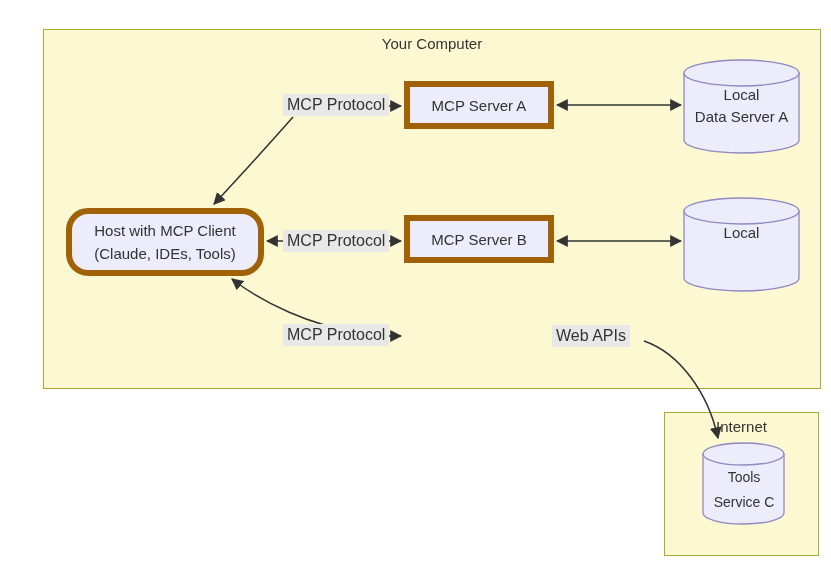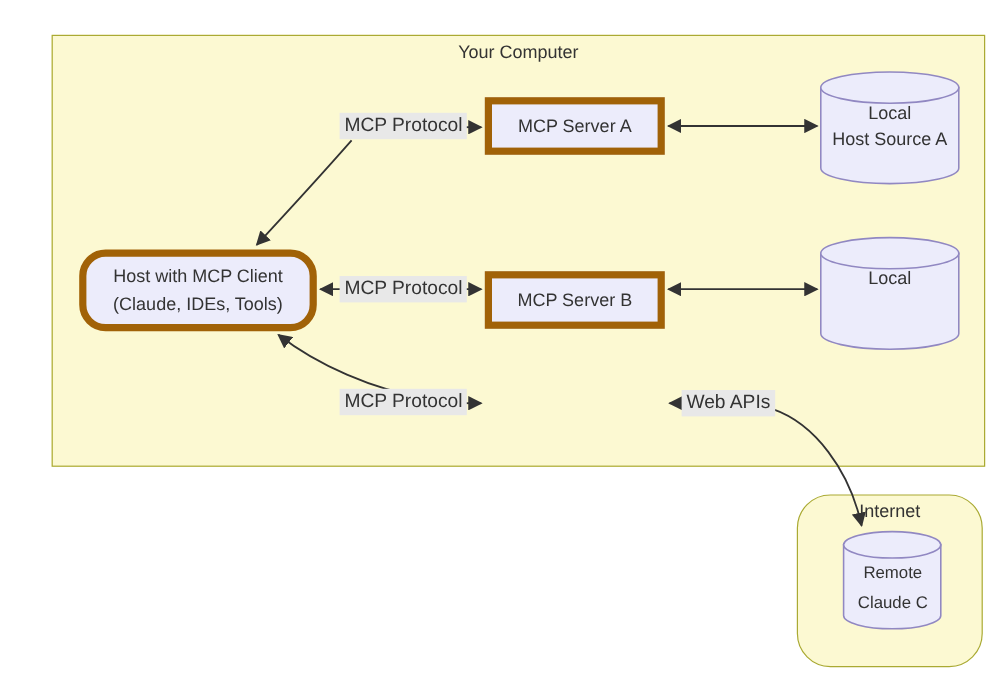--- a/index.html
+++ b/index.html
@@ -2,50 +2,50 @@
 <html><head>
 <meta charset="utf-8">
 <style>
   html,body{margin:0;padding:0;background:#ffffff;}
   body{font-family:"Liberation Sans", sans-serif;color:#333333;}
   .canvas{position:relative;width:831px;height:572px;background:#ffffff;overflow:hidden;margin-left:16px;}
 
   
   .cluster{position:absolute;background:#FCF9D2;border:1px solid #AAAA33;box-sizing:border-box;}
   .cluster-yc{left:27px;top:29px;width:778px;height:360px;}
-  .cluster-internet{left:648px;top:412px;width:155px;height:144px;border-radius:28px;}
+  .cluster-internet{left:648px;top:412px;width:155px;height:144px;}
   .cluster-title{position:absolute;top:5px;left:0;width:100%;text-align:center;
                  font-size:15px;color:#333333;}
 
   
   .layer{position:absolute;left:0;top:0;width:831px;height:572px;}
 
   
   .node{position:absolute;background:#ECECFB;border:6px solid #a16207;box-sizing:border-box;
         display:flex;flex-direction:column;align-items:center;justify-content:center;
         font-size:15px;color:#333333;text-align:center;line-height:23px;}
   .node-host{left:50px;top:208px;width:198px;height:68px;border-radius:22px;}
   .node-server-a{left:388px;top:81px;width:150px;height:48px;}
-  .node-server-b{left:388px;top:226px;width:150px;height:48px;}
+  .node-server-b{left:388px;top:215px;width:150px;height:48px;}
   .node-server-c{left:388px;top:311px;width:150px;height:48px;}
 
   
   .cyl-text{position:absolute;display:flex;flex-direction:column;
             justify-content:center;font-size:15px;color:#333333;text-align:center;line-height:22px;}
   .cyl-text-a{left:668px;top:84px;width:115px;}
   .cyl-text-b{left:668px;top:222px;width:115px;}
   .cyl-text-c{left:683px;top:465px;width:90px;font-size:14px;line-height:25px;}
 
   
   .edge-label{position:absolute;background:#E8E8E8;padding:2px 4px;font-size:16px;
               color:#333333;white-space:nowrap;}
   .label-mcp-a{left:267px;top:94px;}
   .label-mcp-b{left:267px;top:230px;}
   .label-mcp-c{left:267px;top:324px;}
-  .label-web-apis{left:552px;top:325px;}
+  .label-web-apis{left:536px;top:325px;}
 </style>
 </head>
 <body>
 
 <div class="canvas">
 
   <div class="cluster cluster-yc">
     <div class="cluster-title">Your Computer</div>
   </div>
   <div class="cluster cluster-internet">
@@ -99,28 +99,28 @@
   </div>
   <div class="node node-server-a">
     <span>MCP Server A</span>
   </div>
   <div class="node node-server-b">
     <span>MCP Server B</span>
   </div>
 
   <div class="cyl-text cyl-text-a">
     <span>Local</span>
-    <span>Host Source A</span>
+    <span>Data Server A</span>
   </div>
   <div class="cyl-text cyl-text-b">
     <span>Local</span>
   </div>
   <div class="cyl-text cyl-text-c">
-    <span>Remote</span>
-    <span>Claude C</span>
+    <span>Tools</span>
+    <span>Service C</span>
   </div>
 
   <div class="edge-label label-mcp-a">MCP Protocol</div>
   <div class="edge-label label-mcp-b">MCP Protocol</div>
   <div class="edge-label label-mcp-c">MCP Protocol</div>
   <div class="edge-label label-web-apis">Web APIs</div>
 
 </div>
 
 </body></html>

